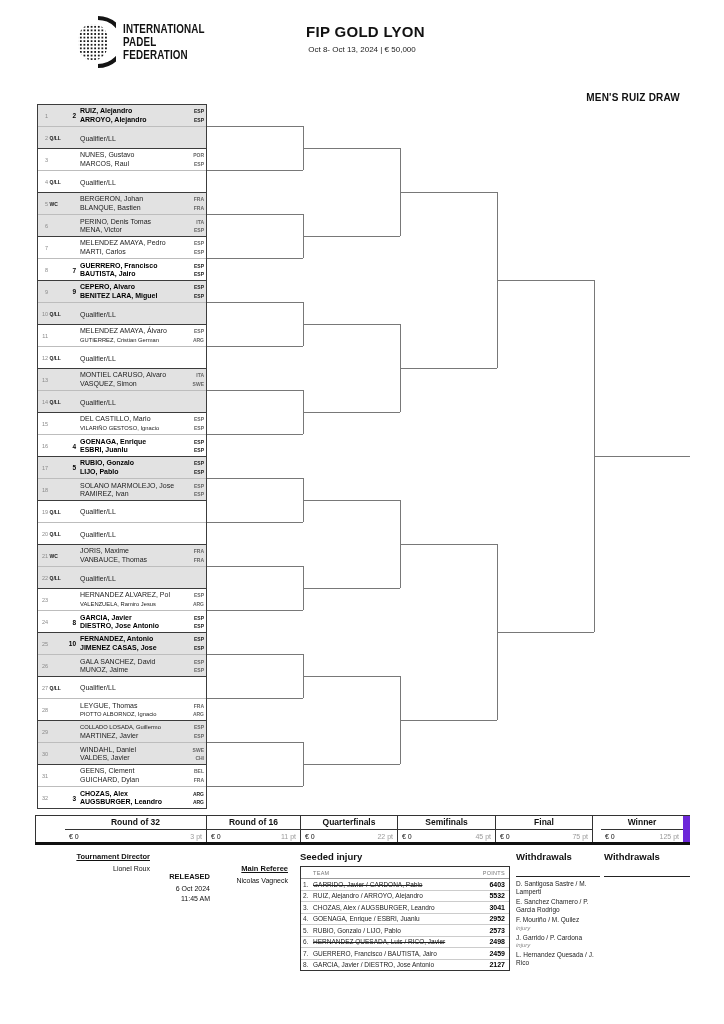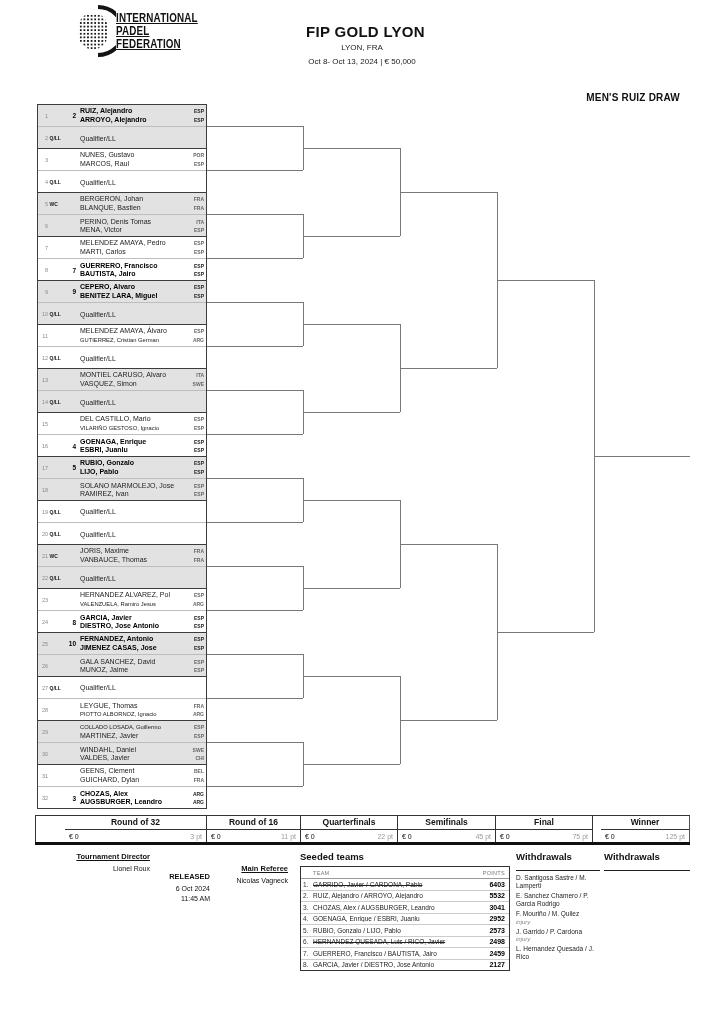--- a/index.html
+++ b/index.html
@@ -1,20 +1,20 @@
 <!DOCTYPE html>
 <html><head>
 <meta charset="utf-8">
 <style>
   html,body{margin:0;padding:0;background:#fff;}
   body{width:724px;height:1024px;position:relative;font-family:"Liberation Sans",sans-serif;color:#111;overflow:hidden;}
   .abs{position:absolute;}
 
   
-  .logo{left:78px;top:5px;display:flex;align-items:center;text-decoration:underline;}
+  .logo{left:78px;top:16px;display:flex;align-items:center;gap:7px;}
   .logo-ball{width:30px;height:36px;border-radius:46%;
     background-image:radial-gradient(circle,#1c1c1c 0.9px,transparent 1.05px);
     background-size:3.6px 3.6px;background-position:1px 1px;}
   .logo-arc{margin-left:-14px;}
   .logo-text{font-weight:bold;font-size:12px;line-height:13px;letter-spacing:0.2px;
     transform:scaleX(0.82);transform-origin:left center;white-space:nowrap;}
   .title-block{left:0;right:0;top:23px;text-align:center;}
   .event-title{font-size:15px;font-weight:bold;letter-spacing:0.3px;padding-left:7px;}
   .event-loc{font-size:8px;margin-top:3px;color:#222;}
   .event-dates{font-size:8px;margin-top:5px;color:#222;}
@@ -38,21 +38,21 @@
   .qualname{font-size:7px;color:#222;}
   .cccol{width:20px;flex:none;padding-right:2px;display:flex;flex-direction:column;
     justify-content:center;align-items:flex-end;}
   .cc{font-size:5px;line-height:8.5px;font-weight:bold;color:#666;}
   .entry.strong .pname{font-weight:bold;color:#000;}
   .entry.strong .cc{color:#222;}
 
   
   #rounds{left:35px;top:815px;width:655px;display:flex;border-top:1px solid #333;box-sizing:content-box;}
   .rcol{box-sizing:border-box;border-left:1px solid #333;}
-  .rcol.last{border-right:1px solid #6d28d9;padding-left:8px;}
+  .rcol.last{border-right:7px solid #6d28d9;padding-left:8px;}
   .rlabel{height:13px;line-height:13px;text-align:center;font-weight:bold;font-size:8.5px;
     border-bottom:1px solid #333;}
   .rfee{height:12px;display:flex;justify-content:space-between;align-items:center;padding:0 4px;}
   .rfee .fee{font-size:7px;color:#111;}
   .rfee .pts{font-size:7px;color:#9a9a9a;}
   .thickbar{left:35px;top:842px;width:655px;height:3px;background:#101010;}
 
   
   .infoblock{text-align:right;}
   .info-lbl{font-size:7.5px;font-weight:bold;text-decoration:underline;}
@@ -62,21 +62,21 @@
   .st-head{display:flex;justify-content:space-between;height:11px;align-items:center;
     border-bottom:1px solid #999;padding:0 4px 0 12px;}
   .st-head span{font-size:5.5px;color:#777;letter-spacing:0.3px;}
   .st-row{display:flex;align-items:center;height:10.5px;border-bottom:1px solid #ccc;padding:0 4px 0 2px;}
   .st-row:last-child{border-bottom:none;}
   .st-n{width:10px;font-size:6.5px;color:#333;flex:none;}
   .st-team{flex:1;font-size:6.5px;color:#222;white-space:nowrap;overflow:hidden;}
   .st-team.struck{text-decoration:line-through;}
   .st-pts{font-size:7px;font-weight:bold;color:#000;}
   .wd-block{width:84px;}
-  .wd-title{font-size:9.5px;font-weight:bold;border-bottom:1px solid #222;padding-bottom:8px;}
+  .wd-title{font-size:9.5px;font-weight:bold;border-bottom:1px solid #222;padding-bottom:14px;}
   .wd-item{font-size:6.5px;line-height:7.5px;margin-top:3px;color:#222;}
   .wd-note{font-size:6px;font-style:italic;color:#888;margin-top:1px;}
 
   svg.lines{left:0;top:0;pointer-events:none;}
 </style>
 </head>
 <body>
 
 <div class="abs logo">
   <div style="display:flex;align-items:center;position:relative;">
@@ -87,21 +87,20 @@
   </div>
   <div class="logo-text">
     <div>INTERNATIONAL</div>
     <div>PADEL</div>
     <div>FEDERATION</div>
   </div>
 </div>
 
 <div class="abs title-block">
   <div class="event-title">FIP GOLD LYON</div>
-  <div class="event-loc">LYON, FRA</div>
   <div class="event-dates">Oct 8- Oct 13, 2024  |  € 50,000</div>
 </div>
 
 <div class="abs draw-title">MEN'S RUIZ DRAW</div>
 
 <svg class="abs lines" width="724" height="1024" id="bracket-lines" shape-rendering="crispEdges">
     <line x1="207" y1="126" x2="303" y2="126" stroke="#787878" stroke-width="1"></line>
     <line x1="207" y1="170" x2="303" y2="170" stroke="#787878" stroke-width="1"></line>
     <line x1="207" y1="214" x2="303" y2="214" stroke="#787878" stroke-width="1"></line>
     <line x1="207" y1="258" x2="303" y2="258" stroke="#787878" stroke-width="1"></line>
@@ -660,21 +659,21 @@
 <div class="abs infoblock" style="left:150px;top:852px;width:60px;">
   <div class="info-lbl" style="text-decoration:none;margin-top:20px;">RELEASED</div>
   <div class="info-val">6 Oct 2024</div>
   <div class="info-val" style="margin-top:1px;">11:45 AM</div>
 </div>
 <div class="abs infoblock" style="left:212px;top:864px;width:76px;">
   <div class="info-lbl">Main Referee</div>
   <div class="info-val">Nicolas Vagneck</div>
 </div>
 
-<div class="abs seeded-title">Seeded teams</div>
+<div class="abs seeded-title">Seeded injury</div>
 <div class="abs" id="seeded-table">
   <div class="st-head">
     <span>TEAM</span>
     <span>POINTS</span>
   </div>
   <div id="seeded-rows">
       <div class="st-row">
         <span class="st-n">1.</span>
         <span class="st-team struck">GARRIDO, Javier / CARDONA, Pablo</span>
         <span class="st-pts">6403</span>

